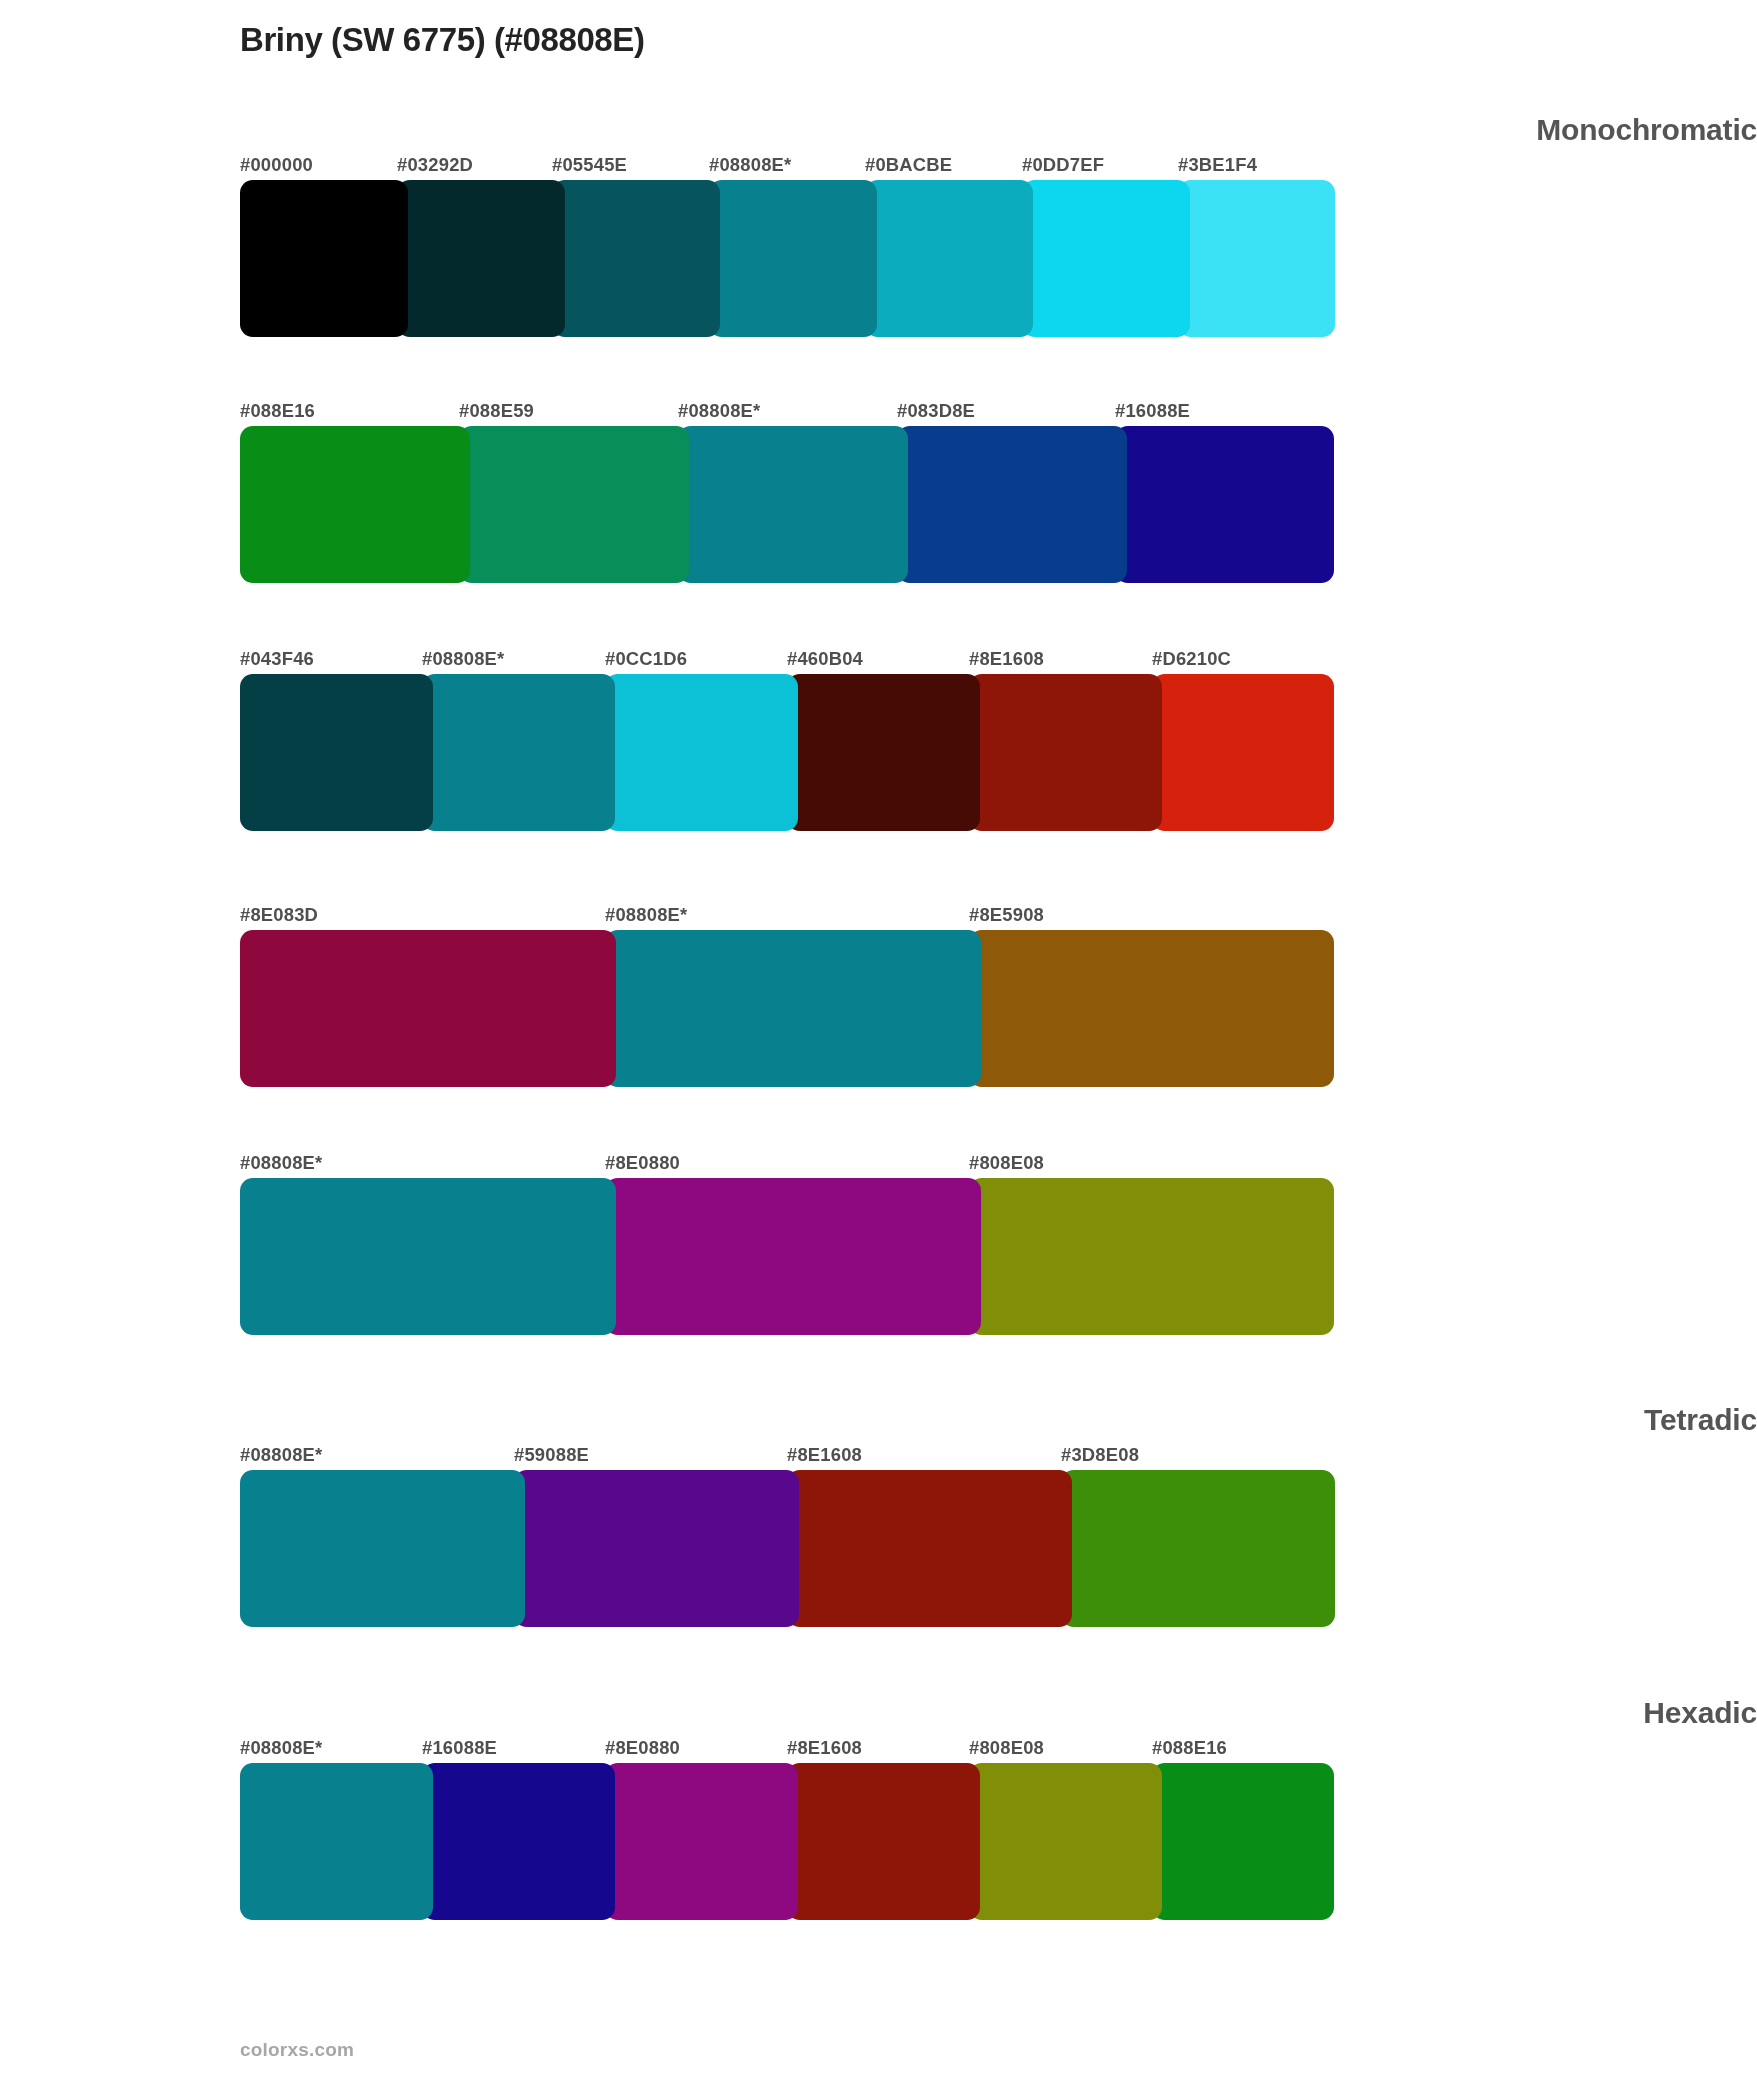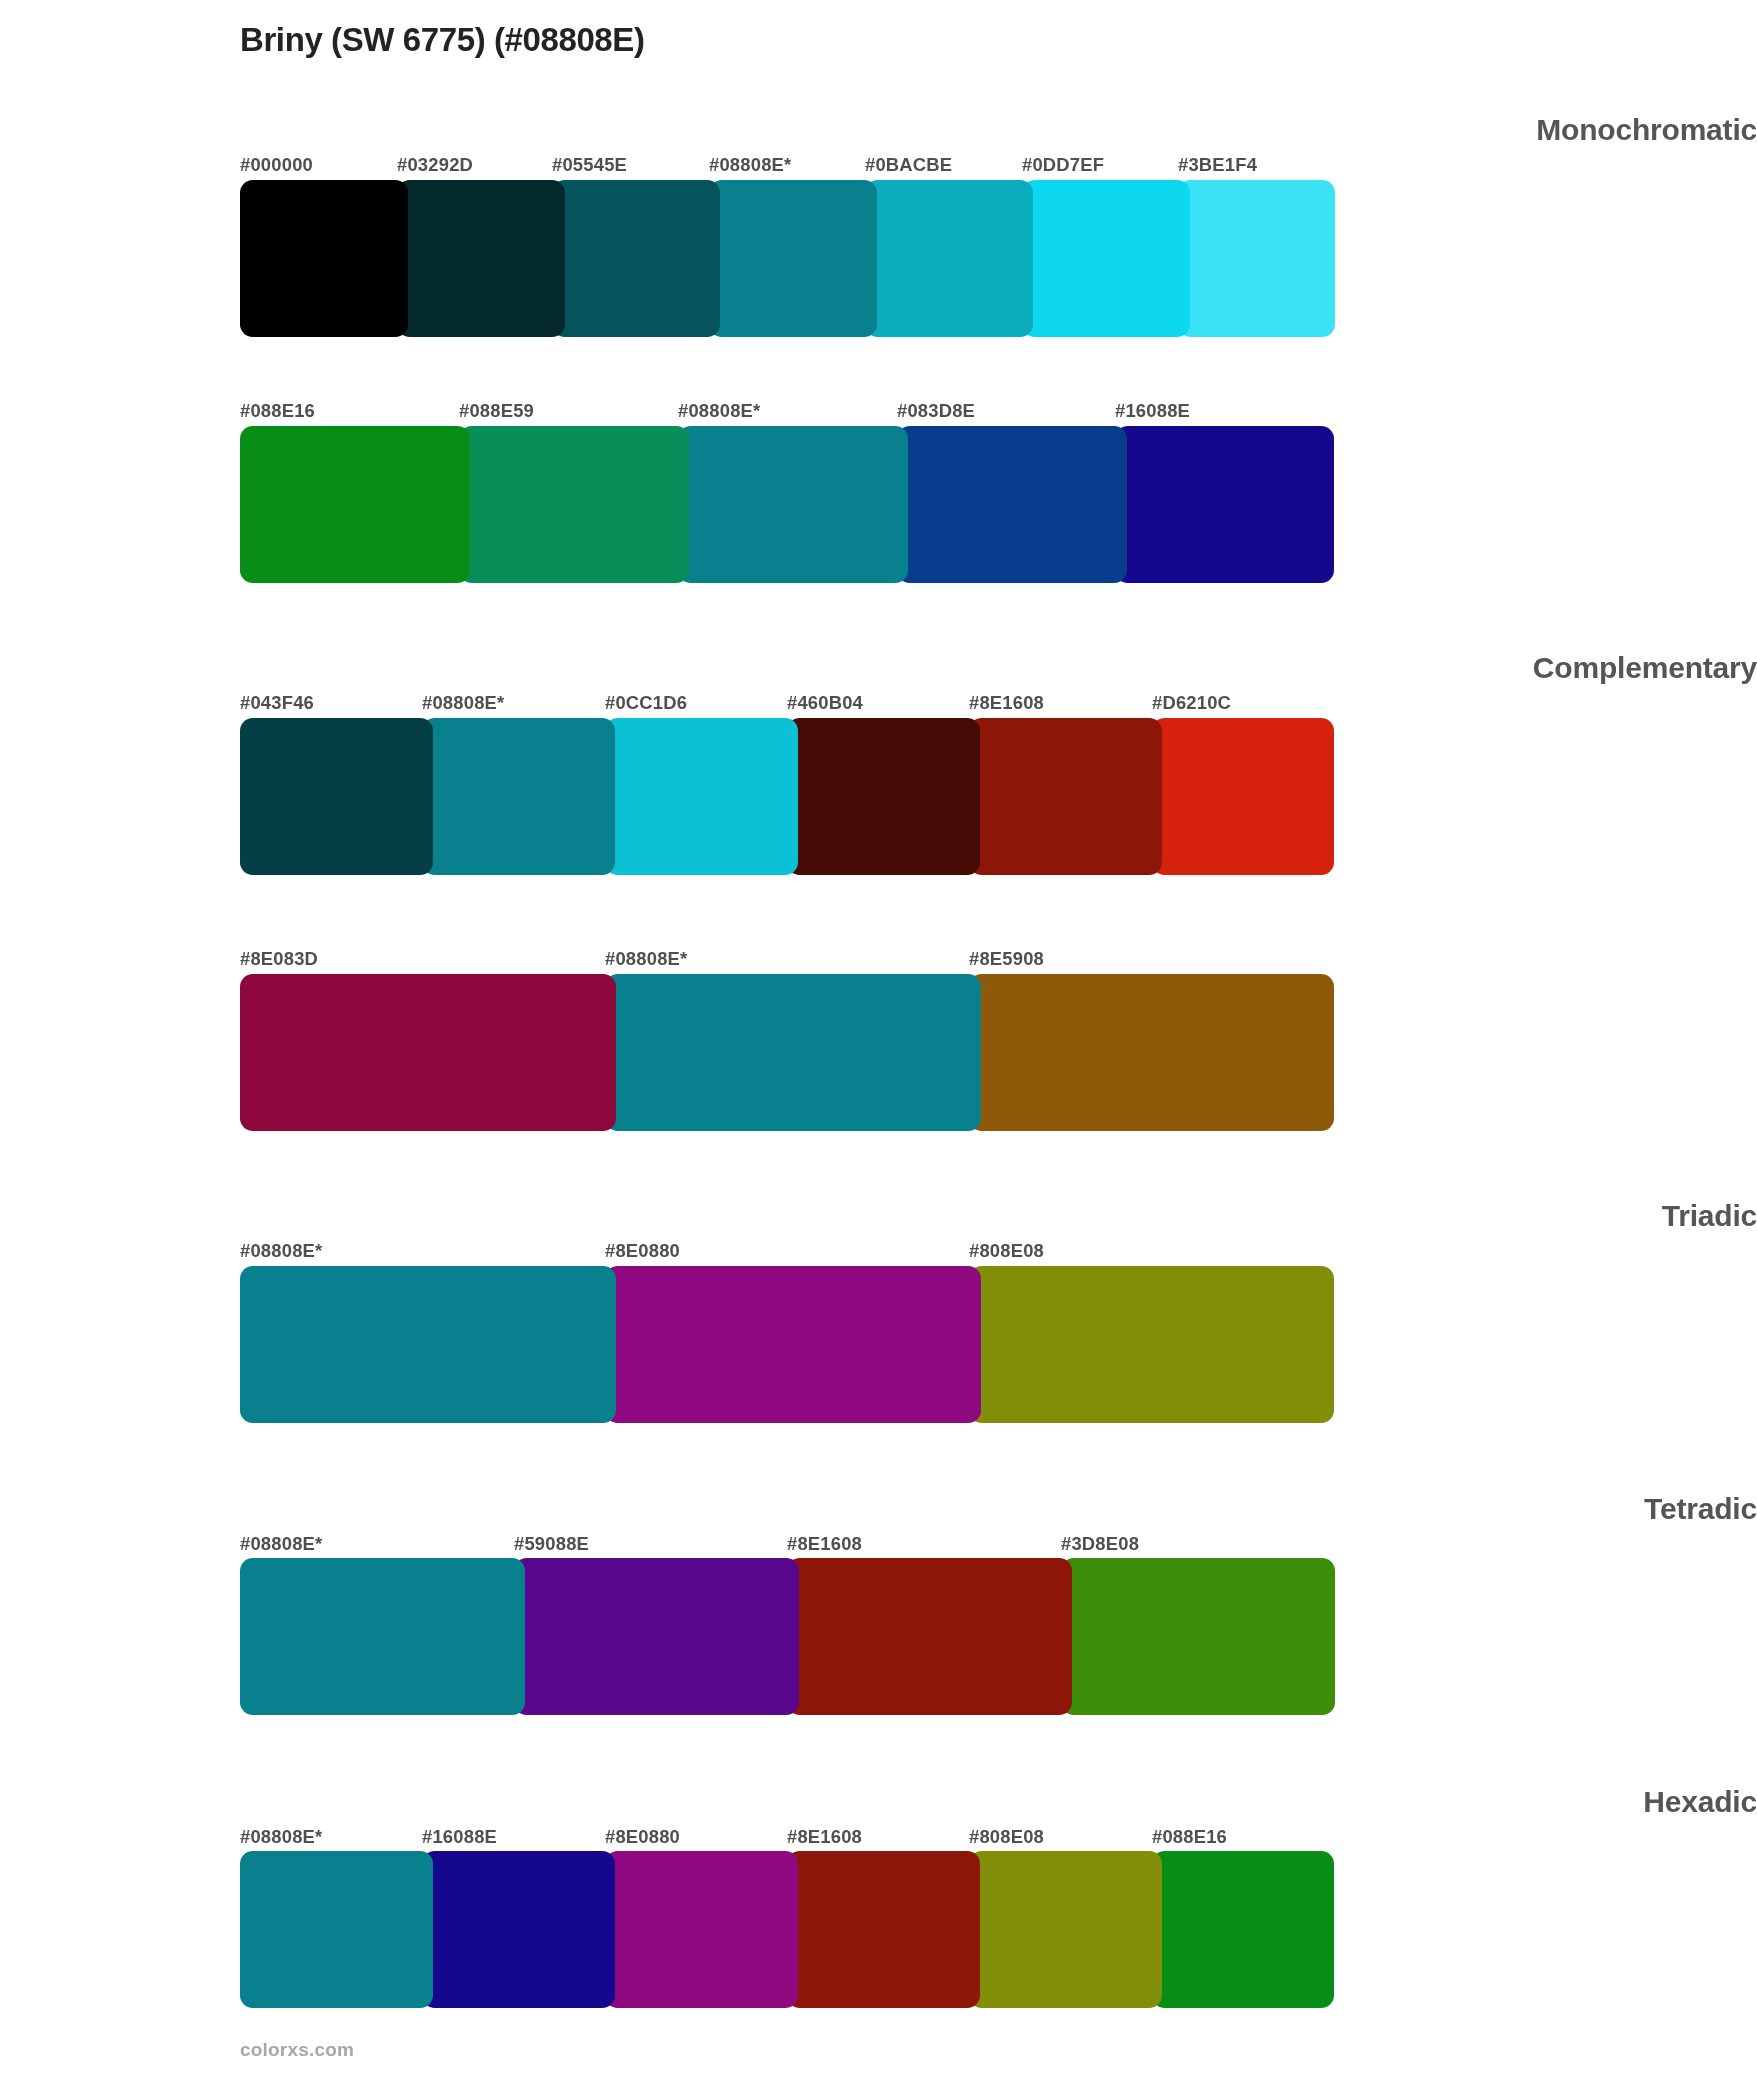--- a/index.html
+++ b/index.html
@@ -138,21 +138,20 @@
           <div class="swatch" title="#08808E*" style="left: 438px; width: 230px; background: rgb(8, 128, 142); z-index: 3;"></div>
           <div class="swatch-label" style="left: 438px;">#08808E*</div>
           <div class="swatch" title="#083D8E" style="left: 657px; width: 230px; background: rgb(8, 61, 142); z-index: 2;"></div>
           <div class="swatch-label" style="left: 657px;">#083D8E</div>
           <div class="swatch" title="#16088E" style="left: 875px; width: 219px; background: rgb(22, 8, 142); z-index: 1;"></div>
           <div class="swatch-label" style="left: 875px;">#16088E</div>
         </div>
       </div>
       <div style="height: 88px;"></div>
       <div class="section">
-        <div class="section-heading">Complementary</div>
         <div class="swatch-row">
           <div class="swatch" title="#043F46" style="left: 0px; width: 193px; background: rgb(4, 63, 70); z-index: 6;"></div>
           <div class="swatch-label" style="left: 0px;">#043F46</div>
           <div class="swatch" title="#08808E*" style="left: 182px; width: 193px; background: rgb(8, 128, 142); z-index: 5;"></div>
           <div class="swatch-label" style="left: 182px;">#08808E*</div>
           <div class="swatch" title="#0CC1D6" style="left: 365px; width: 193px; background: rgb(12, 193, 214); z-index: 4;"></div>
           <div class="swatch-label" style="left: 365px;">#0CC1D6</div>
           <div class="swatch" title="#460B04" style="left: 547px; width: 193px; background: rgb(70, 11, 4); z-index: 3;"></div>
           <div class="swatch-label" style="left: 547px;">#460B04</div>
           <div class="swatch" title="#8E1608" style="left: 729px; width: 193px; background: rgb(142, 22, 8); z-index: 2;"></div>
@@ -167,21 +166,20 @@
           <div class="swatch" title="#8E083D" style="left: 0px; width: 376px; background: rgb(142, 8, 61); z-index: 3;"></div>
           <div class="swatch-label" style="left: 0px;">#8E083D</div>
           <div class="swatch" title="#08808E*" style="left: 365px; width: 376px; background: rgb(8, 128, 142); z-index: 2;"></div>
           <div class="swatch-label" style="left: 365px;">#08808E*</div>
           <div class="swatch" title="#8E5908" style="left: 729px; width: 365px; background: rgb(142, 89, 8); z-index: 1;"></div>
           <div class="swatch-label" style="left: 729px;">#8E5908</div>
         </div>
       </div>
       <div style="height: 88px;"></div>
       <div class="section">
-        <div class="section-heading">Triadic</div>
         <div class="swatch-row">
           <div class="swatch" title="#08808E*" style="left: 0px; width: 376px; background: rgb(8, 128, 142); z-index: 3;"></div>
           <div class="swatch-label" style="left: 0px;">#08808E*</div>
           <div class="swatch" title="#8E0880" style="left: 365px; width: 376px; background: rgb(142, 8, 128); z-index: 2;"></div>
           <div class="swatch-label" style="left: 365px;">#8E0880</div>
           <div class="swatch" title="#808E08" style="left: 729px; width: 365px; background: rgb(128, 142, 8); z-index: 1;"></div>
           <div class="swatch-label" style="left: 729px;">#808E08</div>
         </div>
       </div>
       <div style="height: 88px;"></div>

